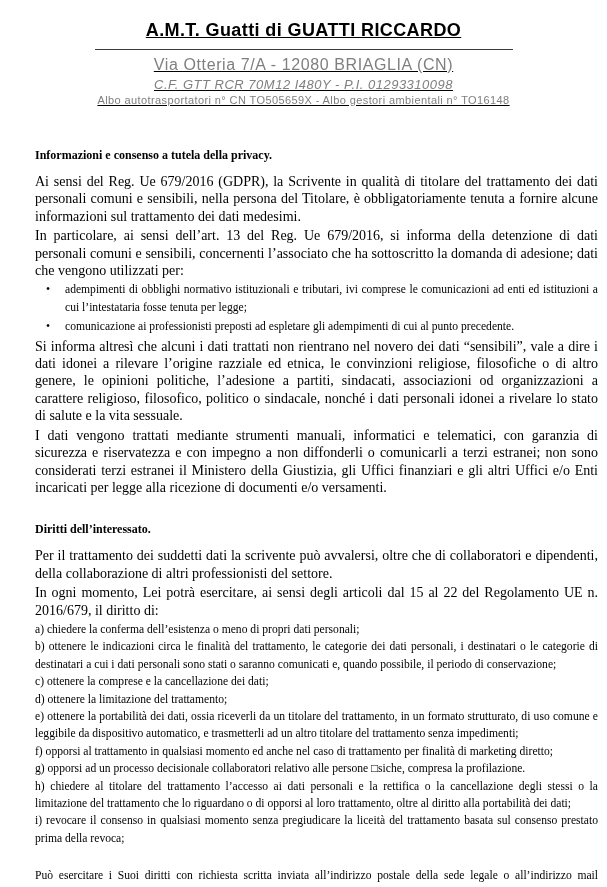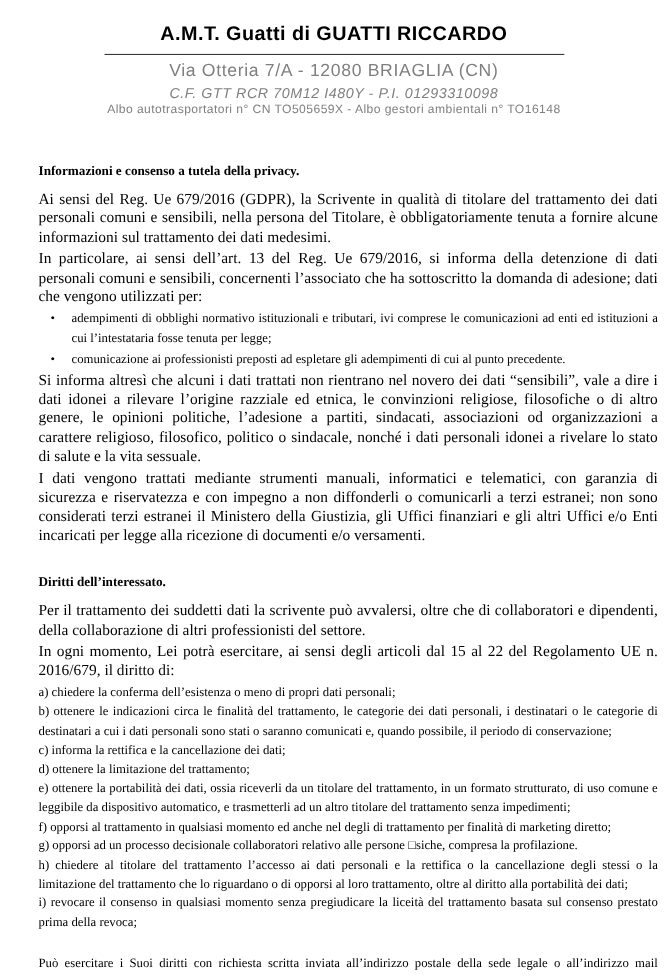--- a/index.html
+++ b/index.html
@@ -7,21 +7,21 @@
     width: 607px;
     min-height: 887px;
     box-sizing: border-box;
     padding: 12px 9px 24px 9px;
     background: #ffffff;
     font-family: "Liberation Serif", serif;
     color: #000000;
   }
 
   
-  .header { text-align: center; }
+  .header { text-align: center; text-decoration: underline; }
   .company {
     font-family: "Liberation Sans", sans-serif;
     font-weight: bold;
     font-size: 18px;
     letter-spacing: 0.4px;
     margin-top: 8px;
   }
   .header-rule {
     width: 418px;
     margin: 8px auto 6px auto;
@@ -139,24 +139,24 @@
       <p class="bt">Si informa altresì che alcuni i dati trattati non rientrano nel novero dei dati “sensibili”, vale a dire i dati idonei a rilevare l’origine razziale ed etnica, le convinzioni religiose, filosofiche o di altro genere, le opinioni politiche, l’adesione a partiti, sindacati, associazioni od organizzazioni a carattere religioso, filosofico, politico o sindacale, nonché i dati personali idonei a rivelare lo stato di salute e la vita sessuale.</p>
       <p class="bt">I dati vengono trattati mediante strumenti manuali, informatici e telematici, con garanzia di sicurezza e riservatezza e con impegno a non diffonderli o comunicarli a terzi estranei; non sono considerati terzi estranei il Ministero della Giustizia, gli Uffici finanziari e gli altri Uffici e/o Enti incaricati per legge alla ricezione di documenti e/o versamenti.</p>
     </div>
 
     <div>
       <div class="section-title second">Diritti dell’interessato.</div>
       <p class="bt">Per il trattamento dei suddetti dati la scrivente può avvalersi, oltre che di collaboratori e dipendenti, della collaborazione di altri professionisti del settore.</p>
       <p class="bt">In ogni momento, Lei potrà esercitare, ai sensi degli articoli dal 15 al 22 del Regolamento UE n. 2016/679, il diritto di:</p>
       <p class="rights-item">a) chiedere la conferma dell’esistenza o meno di propri dati personali;</p>
       <p class="rights-item">b) ottenere le indicazioni circa le finalità del trattamento, le categorie dei dati personali, i destinatari o le categorie di destinatari a cui i dati personali sono stati o saranno comunicati e, quando possibile, il periodo di conservazione;</p>
-      <p class="rights-item">c) informa la rettifica e la cancellazione dei dati;</p>
+      <p class="rights-item">c) ottenere la comprese e la cancellazione dei dati;</p>
       <p class="rights-item">d) ottenere la limitazione del trattamento;</p>
       <p class="rights-item">e) ottenere la portabilità dei dati, ossia riceverli da un titolare del trattamento, in un formato strutturato, di uso comune e leggibile da dispositivo automatico, e trasmetterli ad un altro titolare del trattamento senza impedimenti;</p>
-      <p class="rights-item">f) opporsi al trattamento in qualsiasi momento ed anche nel degli di trattamento per finalità di marketing diretto;</p>
+      <p class="rights-item">f) opporsi al trattamento in qualsiasi momento ed anche nel caso di trattamento per finalità di marketing diretto;</p>
       <p class="rights-item">g) opporsi ad un processo decisionale collaboratori relativo alle persone □siche, compresa la profilazione.</p>
       <p class="rights-item">h) chiedere al titolare del trattamento l’accesso ai dati personali e la rettifica o la cancellazione degli stessi o la limitazione del trattamento che lo riguardano o di opporsi al loro trattamento, oltre al diritto alla portabilità dei dati;</p>
       <p class="rights-item">i) revocare il consenso in qualsiasi momento senza pregiudicare la liceità del trattamento basata sul consenso prestato prima della revoca;</p>
     </div>
 
     <div class="footer">
       <p class="footer-line1">Può esercitare i Suoi diritti con richiesta scritta inviata all’indirizzo postale della sede legale o all’indirizzo mail</p>
       <p class="footer-line2"><a class="email-link">riccardo.guatti@gmail.com</a><span>.</span></p>
     </div>
 

